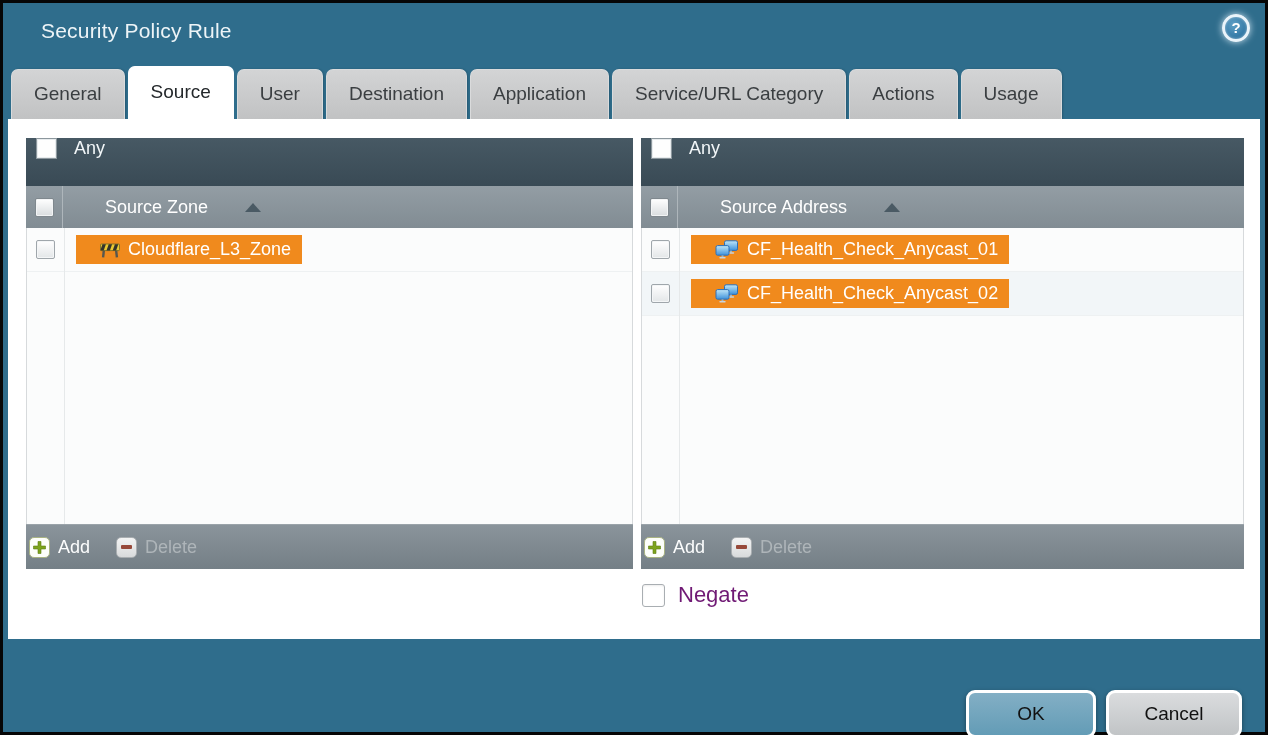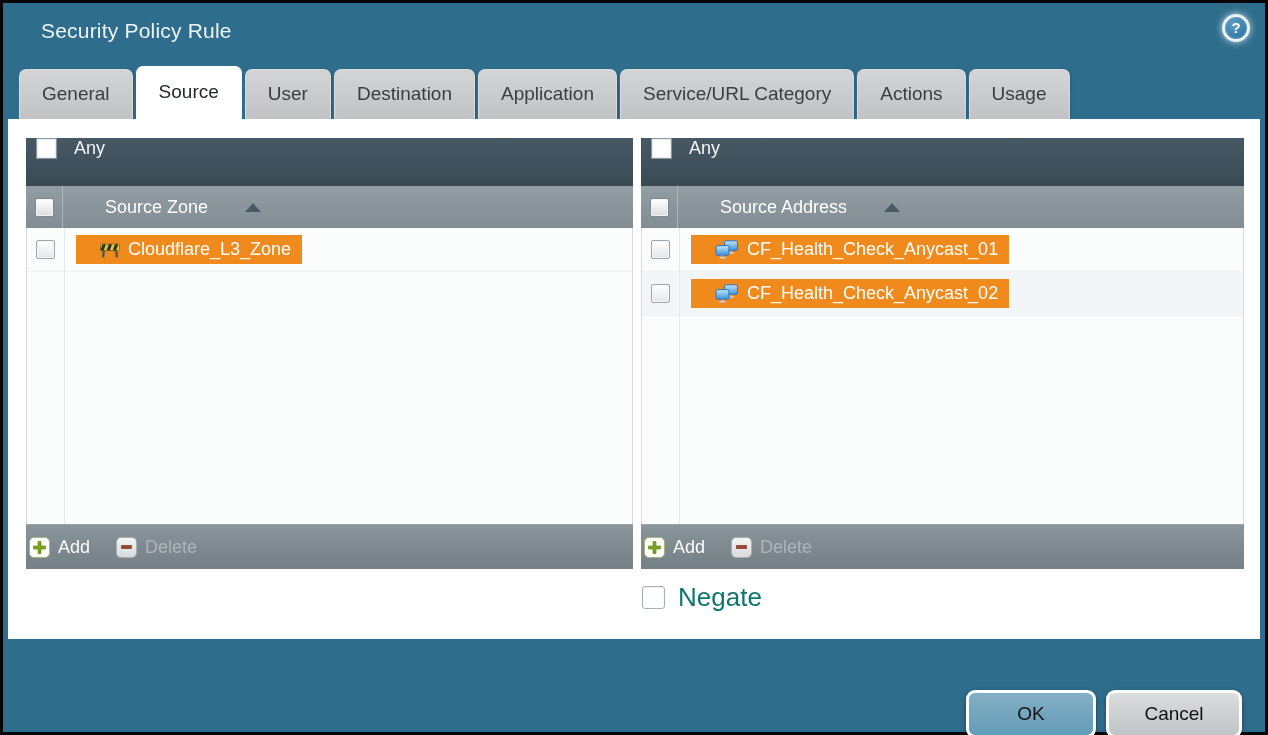--- a/index.html
+++ b/index.html
@@ -10,21 +10,21 @@
 
   
   .titlebar { position:absolute; top:0; left:16px; right:0; height:62px; }
   .title { position:absolute; left:22px; top:16px; font-size:21px; color:#EDF4F7; letter-spacing:.2px; }
   .help { position:absolute; right:15px; top:11px; width:28px; height:28px; border-radius:50%;
           background:radial-gradient(circle at 40% 35%, #5FA0C6, #2F76A3 70%);
           border:3px solid #EAF4FA; box-shadow:0 0 7px rgba(230,245,255,.85), inset 0 0 3px rgba(255,255,255,.5);
           color:#FFF; font-size:15px; font-weight:bold; text-align:center; line-height:22px; cursor:pointer; }
 
   
-  .tabs { position:absolute; left:16px; top:66px; height:50px; display:flex; gap:3px; align-items:flex-end; }
+  .tabs { position:absolute; left:8px; top:66px; height:50px; display:flex; gap:3px; align-items:flex-end; }
   .tab { height:50px; line-height:48px; padding:0 22px; font-size:19px; color:#3A3E41;
          background:linear-gradient(#D3D4D5,#C1C2C3); border:1px solid #DADBDC; border-bottom:none;
          border-radius:7px 7px 0 0; cursor:pointer; white-space:nowrap;
          box-shadow:1px 0 2px rgba(0,0,0,.18); }
   .tab.active { background:#FFF; color:#24282B; height:53px; line-height:50px; border-color:#FFF; z-index:3; box-shadow:none; }
 
   
   .content { position:absolute; left:5px; right:5px; top:116px; height:520px; background:#FFF; z-index:2; }
 
   .panel { position:absolute; top:19px; height:431px; display:flex; flex-direction:column; }
@@ -60,21 +60,21 @@
   .tool-btn { display:flex; align-items:center; gap:8px; font-size:18px; color:#FCFDFD; cursor:pointer; }
   .tool-btn.disabled { color:#AEB5B9; cursor:default; }
   .icon-box { width:21px; height:21px; border-radius:5px; display:flex; align-items:center; justify-content:center; }
   .icon-add { background:#FDFEFA; border:1px solid #A9B383; }
   .icon-del { background:linear-gradient(#F3F4F4,#D8DADB); border:1px solid #A9AEB1; }
   .minus { width:11px; height:4px; background:#97493A; border-radius:1px; }
 
   .negate { position:absolute; left:634px; top:463px; display:flex; align-items:center; gap:13px; }
   .cb-negate { width:23px; height:23px; background:#FFF; border:1px solid #A9AEB2; border-radius:3px;
                box-shadow:inset 0 1px 2px rgba(0,0,0,.08); cursor:pointer; }
-  .negate-label { font-size:26px; color:#0f766e; }
+  .negate-label { font-size:22px; color:#701a75; }
 
   
   .btn { position:absolute; top:663px; height:48px; border-radius:9px; border:3px solid #FFFFFF;
          font-size:19px; color:#111; text-align:center; line-height:42px; cursor:pointer;
          box-shadow:0 2px 5px rgba(0,0,0,.4); font-family:inherit;margin-top:24px; }
   .btn-ok { left:963px; width:130px; background:linear-gradient(#83AFC5,#639CB6); }
   .btn-cancel { left:1103px; width:136px; background:linear-gradient(#DADCDE,#C1C4C6); }
 </style>
 </head>
 <body>

